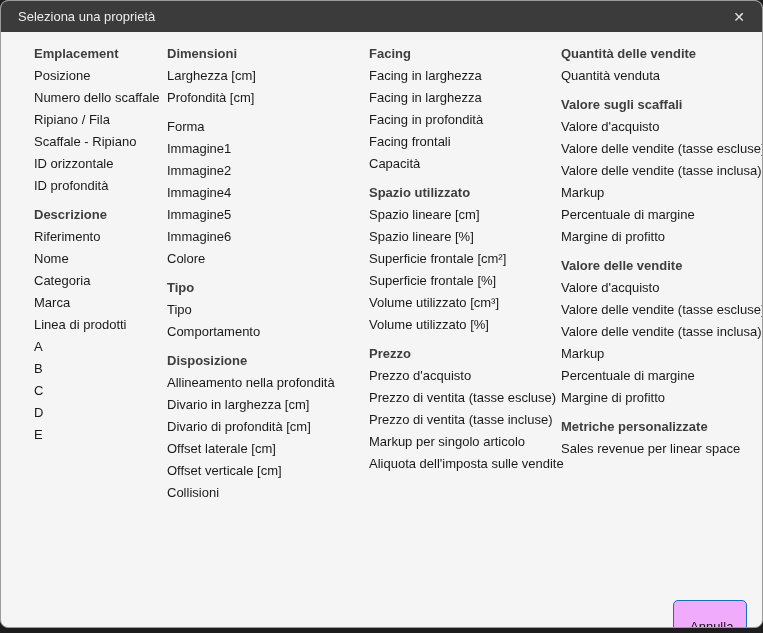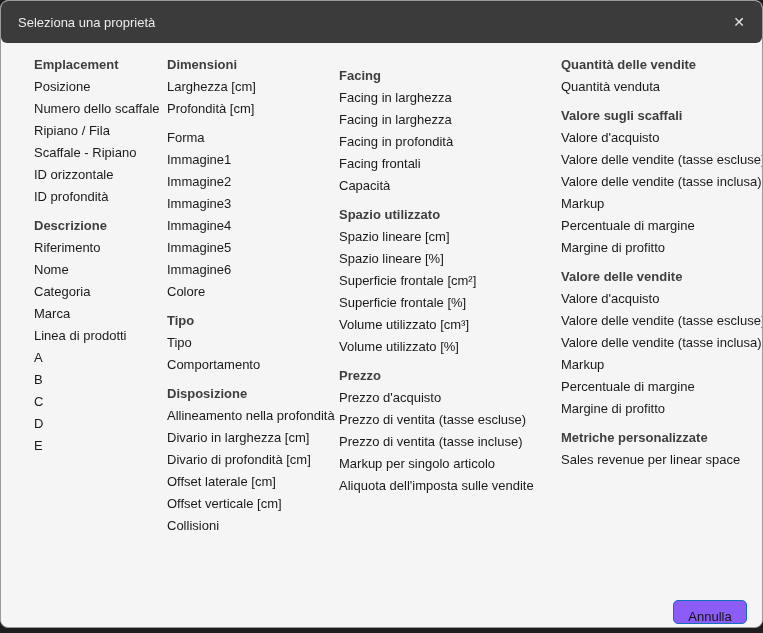--- a/index.html
+++ b/index.html
@@ -16,25 +16,24 @@
     top: 0; left: 0;
     width: 763px;
     height: 628px;
     box-sizing: border-box;
     background: #f5f5f5;
     border: 1px solid #9b9b9b;
     border-radius: 8px;
     overflow: hidden;
   }
   .titlebar {
-    height: 42px;
+    height: 31px;
     background: #3b3b3b;
     display: flex;
     align-items: center;
-    border-radius: 6px;
   }
   .titlebar .title {
     color: #ececec;
     font-size: 13px;
     padding-left: 17px;
     white-space: nowrap;
   }
   .close-btn {
     margin-left: auto;
     width: 46px;
@@ -50,21 +49,21 @@
   .content {
     position: relative;
     height: 598px;
   }
   .col {
     position: absolute;
     top: 11px;
   }
   .col-1 { left: 33px; }
   .col-2 { left: 166px; }
-  .col-3 { left: 338px; margin-top: 11px; }
+  .col-3 { left: 368px; }
   .col-4 { left: 560px; }
   .group + .group { margin-top: 7px; }
   .group-header {
     font-weight: bold;
     font-size: 13px;
     color: #3e3e3e;
     height: 22px;
     line-height: 22px;
     white-space: nowrap;
   }
@@ -86,29 +85,29 @@
     border-radius: 50%;
     background: #1c1c1c;
   }
   .cancel-btn {
     position: absolute;
     right: 15px;
     top: 599px;
     width: 74px;
     height: 24px;
     box-sizing: border-box;
-    background: #8b5cf6;
+    background: #f0abfc;
     border: 1.5px solid #1470b8;
     border-radius: 5px;
     font-family: "Liberation Sans", sans-serif;
     font-size: 13px;
     color: #141414;
     line-height: 20px;
     text-align: center;
-    padding: 6px;
+    padding: 16px;
   }
 </style>
 </head>
 <body>
 
 <div class="window">
   <div class="titlebar">
     <div class="title">Seleziona una proprietà</div>
     <div class="close-btn">
       <span>✕</span>
@@ -142,21 +141,20 @@
     <div class="col col-2">
         <div class="group">
           <div class="group-header">Dimensioni</div>
           <div class="item"><span>Larghezza [cm]</span></div>
           <div class="item"><span>Profondità [cm]</span></div>
         </div>
         <div class="group">
           <div class="item"><span>Forma</span></div>
           <div class="item"><span>Immagine1</span></div>
           <div class="item"><span>Immagine2</span></div>
-          <div class="item"><span>Immagine3</span></div>
           <div class="item"><span>Immagine4</span></div>
           <div class="item"><span>Immagine5</span></div>
           <div class="item"><span>Immagine6</span></div>
           <div class="item"><span>Colore</span></div>
         </div>
         <div class="group">
           <div class="group-header">Tipo</div>
           <div class="item"><span>Tipo</span></div>
           <div class="item"><span>Comportamento</span></div>
         </div>

